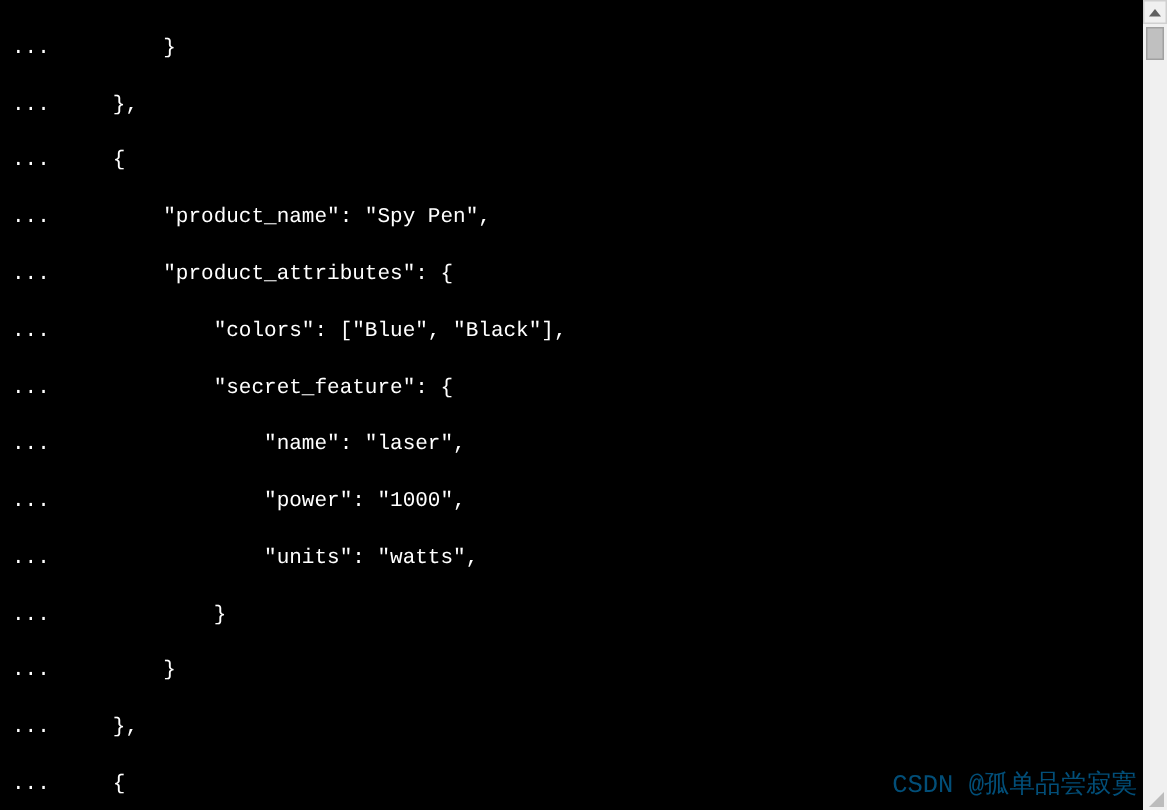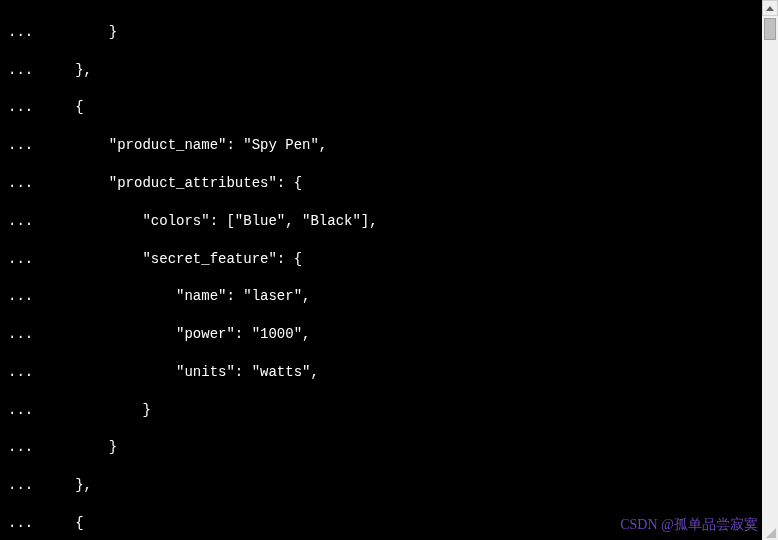--- a/index.html
+++ b/index.html
@@ -57,24 +57,24 @@
     .scrollbar-arrow-up::after {
       content: "";
       border-left: 4px solid transparent;
       border-right: 4px solid transparent;
       border-bottom: 5px solid #606060;
     }
     .watermark {
       position: absolute;
       bottom: 6px;
       right: 20px;
-      color: #8b5cf6;
-      font-size: 14px;
+      color: #0369a1;
+      font-size: 17px;
       opacity: 0.75;
-      font-family: Liberation Serif, serif;
+      font-family: Liberation Mono, monospace;
     }
     .resize-handle {
       position: absolute;
       bottom: 2px;
       right: 2px;
       width: 12px;
       height: 12px;
       opacity: 0.5;
     }
     .resize-handle::before {

